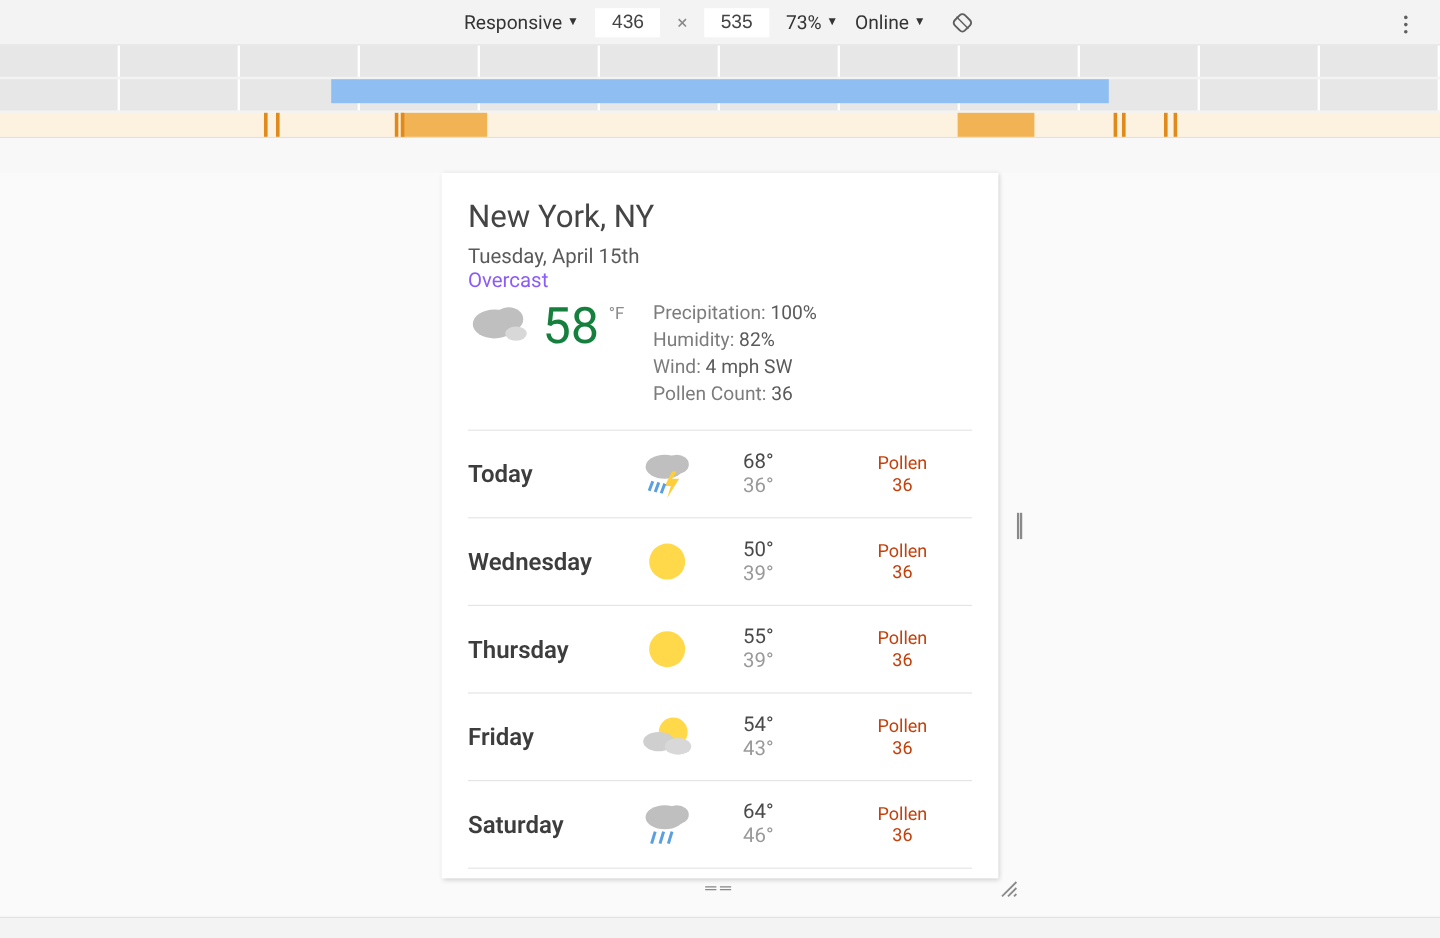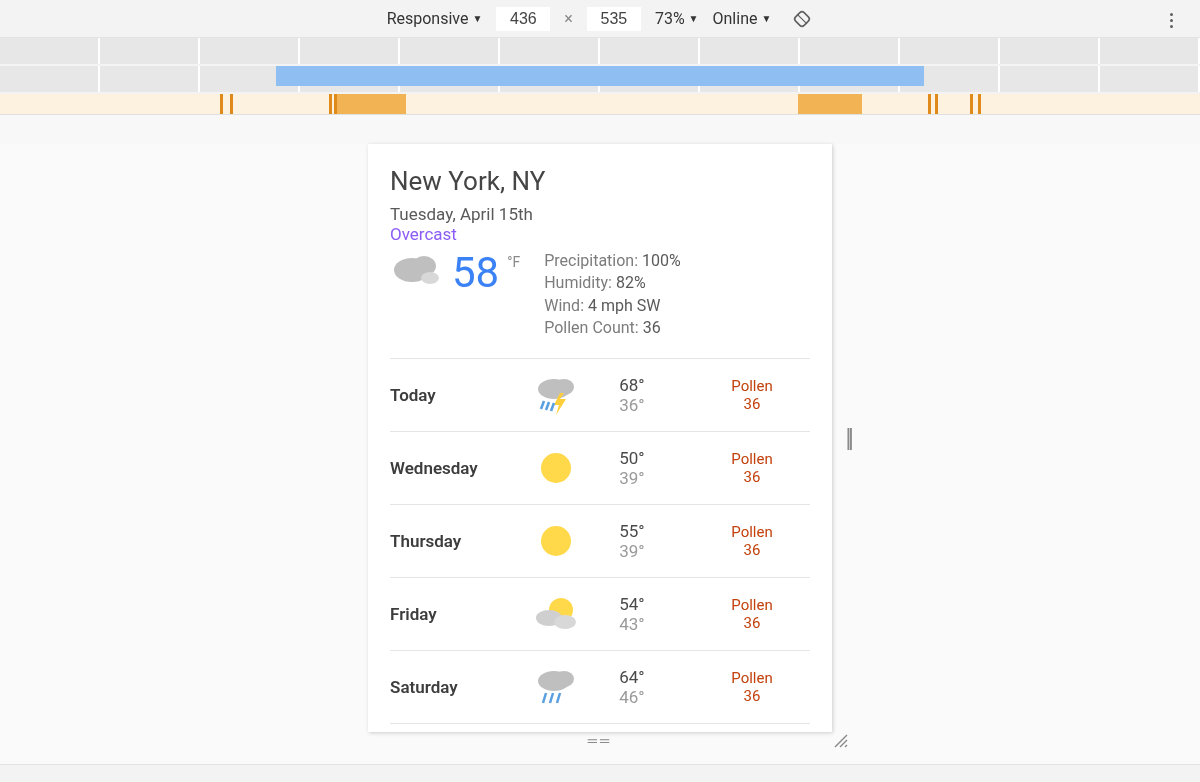--- a/index.html
+++ b/index.html
@@ -97,32 +97,32 @@
   .weather h1 {
     font-size:26px; font-weight:400; color:#454545;
   }
   .weather .date { margin-top:8px; font-size:17px; color:#5a5a5a; }
   .weather .cond { font-size:17px; color:#8b5cf6; }
   .cur-row {
     display:flex; margin-top:4px; gap:24px;
     border-bottom:1px solid #e5e5e5; padding-bottom:18px;
   }
   .cur-left { display:flex; align-items:flex-start; gap:8px; }
-  .temp { font-size:42px; color:#3b82f6; font-weight:400; }
+  .temp { font-size:42px; color:#15803d; font-weight:400; }
   .degf { font-size:14px; color:#8a8a8a; margin-top:6px; }
   .cur-right { font-size:16px; color:#7c7c7c; line-height:1.4; margin-top:2px; }
   .cur-right .val { color:#5a5a5a; }
 
   .forecast { }
   .frow {
     display:flex; align-items:center;
     border-bottom:1px solid #e5e5e5;
     padding:16px 0;
   }
-  .frow .day { width:130px; font-size:17px; font-weight:600; color:#3d3d3d; }
+  .frow .day { width:130px; font-size:20px; font-weight:600; color:#3d3d3d; }
   .frow .ficon { width:72px; display:flex; justify-content:center; }
   .frow .temps { width:80px; text-align:center; font-size:17px; }
   .frow .temps .hi { color:#4a4a4a; }
   .frow .temps .lo { color:#9a9a9a; }
   .frow .pollen { width:100px; text-align:center; font-size:15px; color:#c2410c; margin-left:auto; margin-right:8px; }
 
   
   svg { display:block; }
 
   

